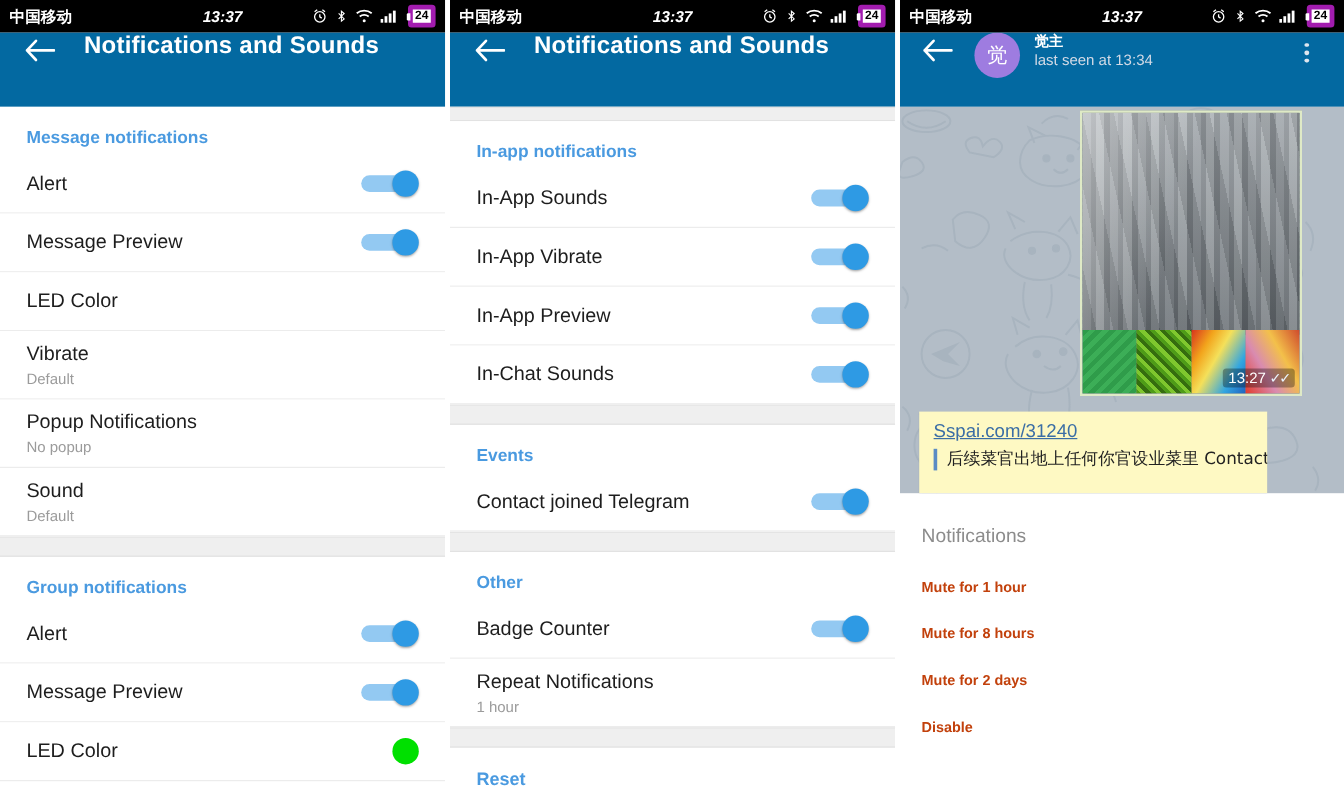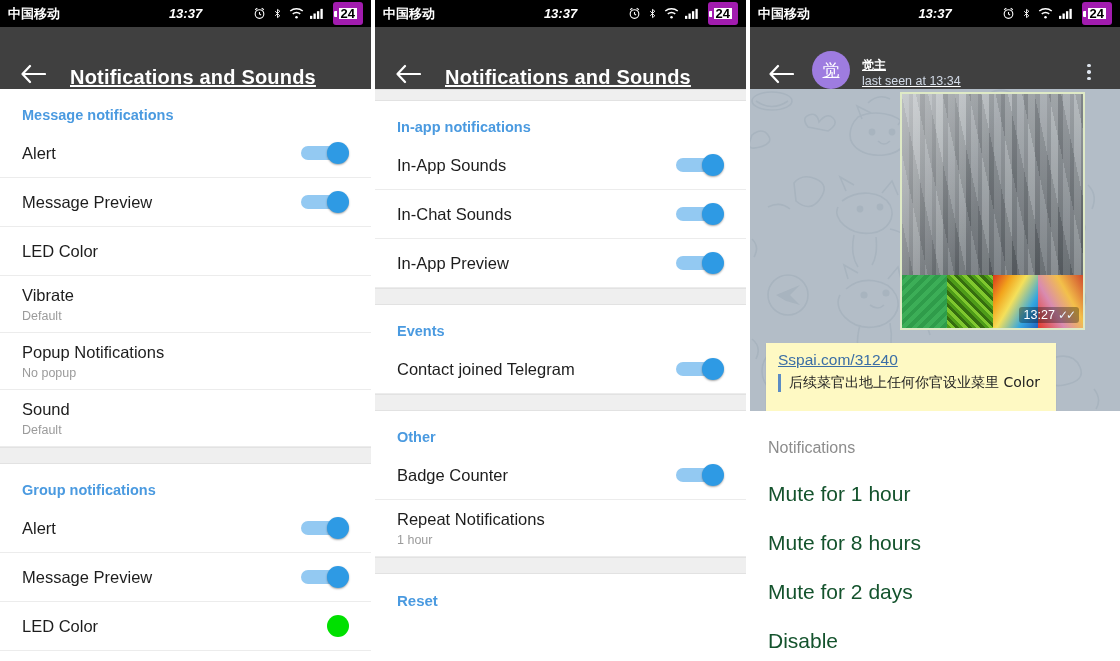--- a/index.html
+++ b/index.html
@@ -17,33 +17,33 @@
   
   .statusbar{
     height:27px; background:#000; display:flex; align-items:center;
     padding:0 8px; color:#fff; position:relative;
   }
   .sb-carrier{ font-size:13px; font-weight:bold; letter-spacing:0; }
   .sb-time{ position:absolute; left:0; right:0; text-align:center; font-size:13px; font-weight:bold; pointer-events:none;font-style:italic;}
   .sb-right{ margin-left:auto; display:flex; align-items:center; gap:6px; z-index:2;}
   .sb-icon{ display:inline-flex; align-items:center; }
   .batt{
-    border:6px solid #a21caf; border-radius:3px; font-size:13px; font-weight:bold;
+    border:4px solid #a21caf; border-radius:3px; font-size:10px; font-weight:bold;
     color:#000; background:#fff; padding:0 2px; line-height:11px; position:relative;
     min-width:19px; text-align:left;
   }
   .batt:before{
     content:""; position:absolute; left:-5px; top:3px; width:3px; height:6px;
     background:#fff; border-radius:1px 0 0 1px;
   }
 
   
   .appbar{
-    height:62px; background:#404040; display:flex; align-items:flex-end;
-    padding:0 0 0 18px; color:#fff;text-decoration:underline;
+    height:62px; background:#0369a1; display:flex; align-items:flex-start;
+    padding:0 0 0 18px; color:#fff;
   }
   .back-arrow{ width:30px; height:30px; flex:0 0 30px; display:flex; align-items:center; justify-content:center; }
   .appbar-title{ font-size:20px; font-weight:bold; margin-left:22px; letter-spacing:0.2px;}
 
   
   .appbar.chat{ padding:0 10px 0 16px; height:62px; }
   .avatar{
     width:38px; height:38px; border-radius:50%; background:#9e7ce0;
     display:flex; align-items:center; justify-content:center;
     color:#fff; font-size:17px; flex:0 0 38px; margin-left:16px;
@@ -125,21 +125,21 @@
     padding:8px 12px 0 12px; overflow:hidden;
   }
   .link-url{ font-size:15.5px; color:#3b6ea5; text-decoration:underline; }
   .link-inner{ border-left:3px solid #5b8cc4; padding-left:8px; margin-top:5px;}
   .link-site{ font-size:14px; color:#3b6ea5; font-weight:bold;}
   .link-desc{ font-size:14px; color:#222; margin-top:3px; font-family:"DejaVu Sans",sans-serif; white-space:nowrap;}
 
   
   .popup{ background:#fff; height:339px; padding:6px 0 0 0; }
   .popup-title{ font-size:16px; color:#8c8c8c; padding:22px 18px 0 18px; }
-  .popup-item{ font-size:21px; color:#14532d; padding:25px 18px 0 18px; }
+  .popup-item{ font-size:12px; color:#c2410c; padding:25px 18px 0 18px;font-weight:bold; }
 </style>
 </head>
 <body>
 
 <div class="screen">
 
   <div class="panel p1">
     <div class="statusbar">
       <span class="sb-carrier">中国移动</span>
       <span class="sb-time">13:37</span>
@@ -323,30 +323,39 @@
         <div class="row-texts">
             <div class="row-title">In-App Sounds</div>
           </div>
         <span class="switch">
             <span class="track"></span>
             <span class="knob"></span>
           </span>
       </div>
       <div class="row">
         <div class="row-texts">
+            <div class="row-title">In-App Vibrate</div>
+          </div>
+        <span class="switch">
+            <span class="track"></span>
+            <span class="knob"></span>
+          </span>
+      </div>
+      <div class="row">
+        <div class="row-texts">
+            <div class="row-title">In-App Preview</div>
+          </div>
+        <span class="switch">
+            <span class="track"></span>
+            <span class="knob"></span>
+          </span>
+      </div>
+      <div class="row">
+        <div class="row-texts">
             <div class="row-title">In-Chat Sounds</div>
-          </div>
-        <span class="switch">
-            <span class="track"></span>
-            <span class="knob"></span>
-          </span>
-      </div>
-      <div class="row">
-        <div class="row-texts">
-            <div class="row-title">In-App Preview</div>
           </div>
         <span class="switch">
             <span class="track"></span>
             <span class="knob"></span>
           </span>
       </div>
 
       <div class="spacer"></div>
 
       <div class="section-head">Events</div>
@@ -509,21 +518,21 @@
         </div>
         <div class="photo-time">
           <span>13:27</span>
           <span class="ticks">✓✓</span>
         </div>
       </div>
 
       <div class="link-bubble">
         <div class="link-url">Sspai.com/31240</div>
         <div class="link-inner">
-          <div class="link-desc">后续菜官出地上任何你官设业菜里 Color</div>
+          <div class="link-desc">后续菜官出地上任何你官设业菜里 Contact</div>
         </div>
       </div>
     </div>
 
     <div class="popup">
       <div class="popup-title">Notifications</div>
       <div class="popup-item">Mute for 1 hour</div>
       <div class="popup-item">Mute for 8 hours</div>
       <div class="popup-item">Mute for 2 days</div>
       <div class="popup-item">Disable</div>

